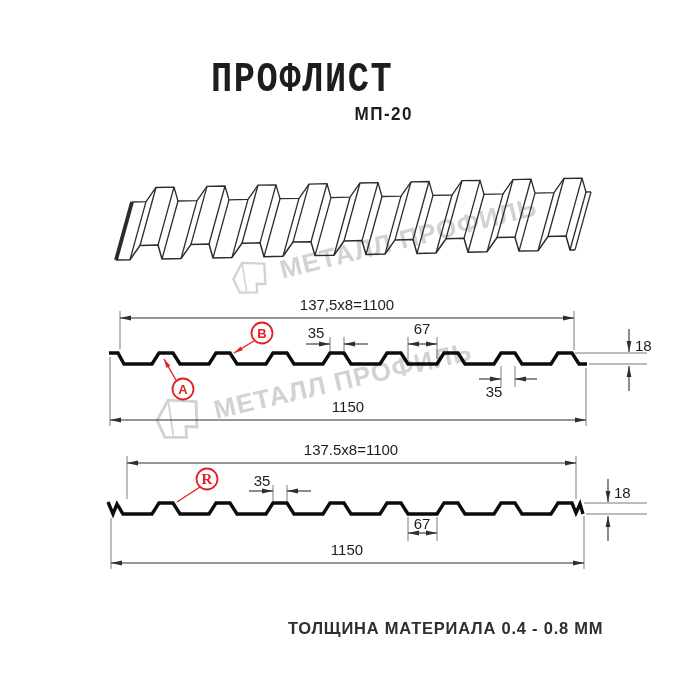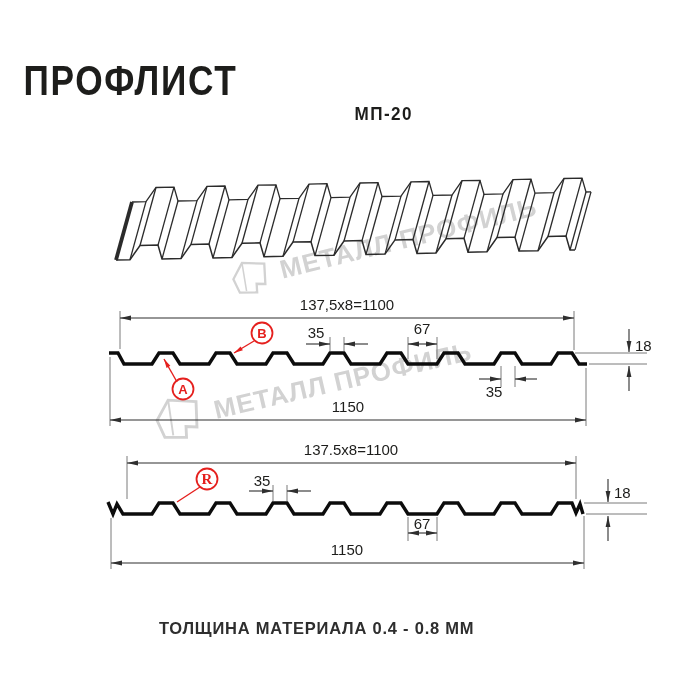--- a/index.html
+++ b/index.html
@@ -1,27 +1,27 @@
 <!DOCTYPE html>
 <html><head>
 <meta charset="utf-8">
 <style>
   html,body{margin:0;padding:0;}
   body{width:700px;height:700px;background:#ffffff;position:relative;overflow:hidden;
        font-family:"Liberation Sans",sans-serif;}
   .abs{position:absolute;}
   
-  .title{top:57px;left:0;width:604px;text-align:left;line-height:46px;}
+  .title{top:57px;left:0;width:604px;text-align:center;line-height:46px;font-family:Liberation Mono, monospace;}
   .title span{display:inline-block;transform:scaleX(.82);font-size:43px;font-weight:bold;
               letter-spacing:2px;color:#1d1d1b;}
   .subtitle{top:103px;left:0;width:700px;text-align:center;line-height:22px;margin-left:34px;}
   .subtitle span{display:inline-block;transform:scaleX(.95);font-size:18px;font-weight:bold;
                  letter-spacing:1.5px;color:#1d1d1b;}
   
-  .footer{top:618px;left:15px;width:604px;text-align:center;line-height:21px;}
+  .footer{top:618px;left:4px;width:604px;text-align:right;line-height:21px;}
   .footer span{display:inline-block;transform:scaleX(.97);font-size:17px;font-weight:bold;
                letter-spacing:.8px;color:#2e2e2e;}
   
   .wm{display:flex;align-items:center;gap:8px;color:#d2d2d2;font-weight:bold;
       font-size:26px;letter-spacing:1px;white-space:nowrap;transform-origin:left center;}
   .wm svg{flex:0 0 auto;}
   .wm1{left:228px;top:263px;transform:rotate(-14deg);}
   .wm2{left:150px;top:401px;transform:rotate(-13deg);}
   
   svg.canvas{position:absolute;left:0;top:0;}

